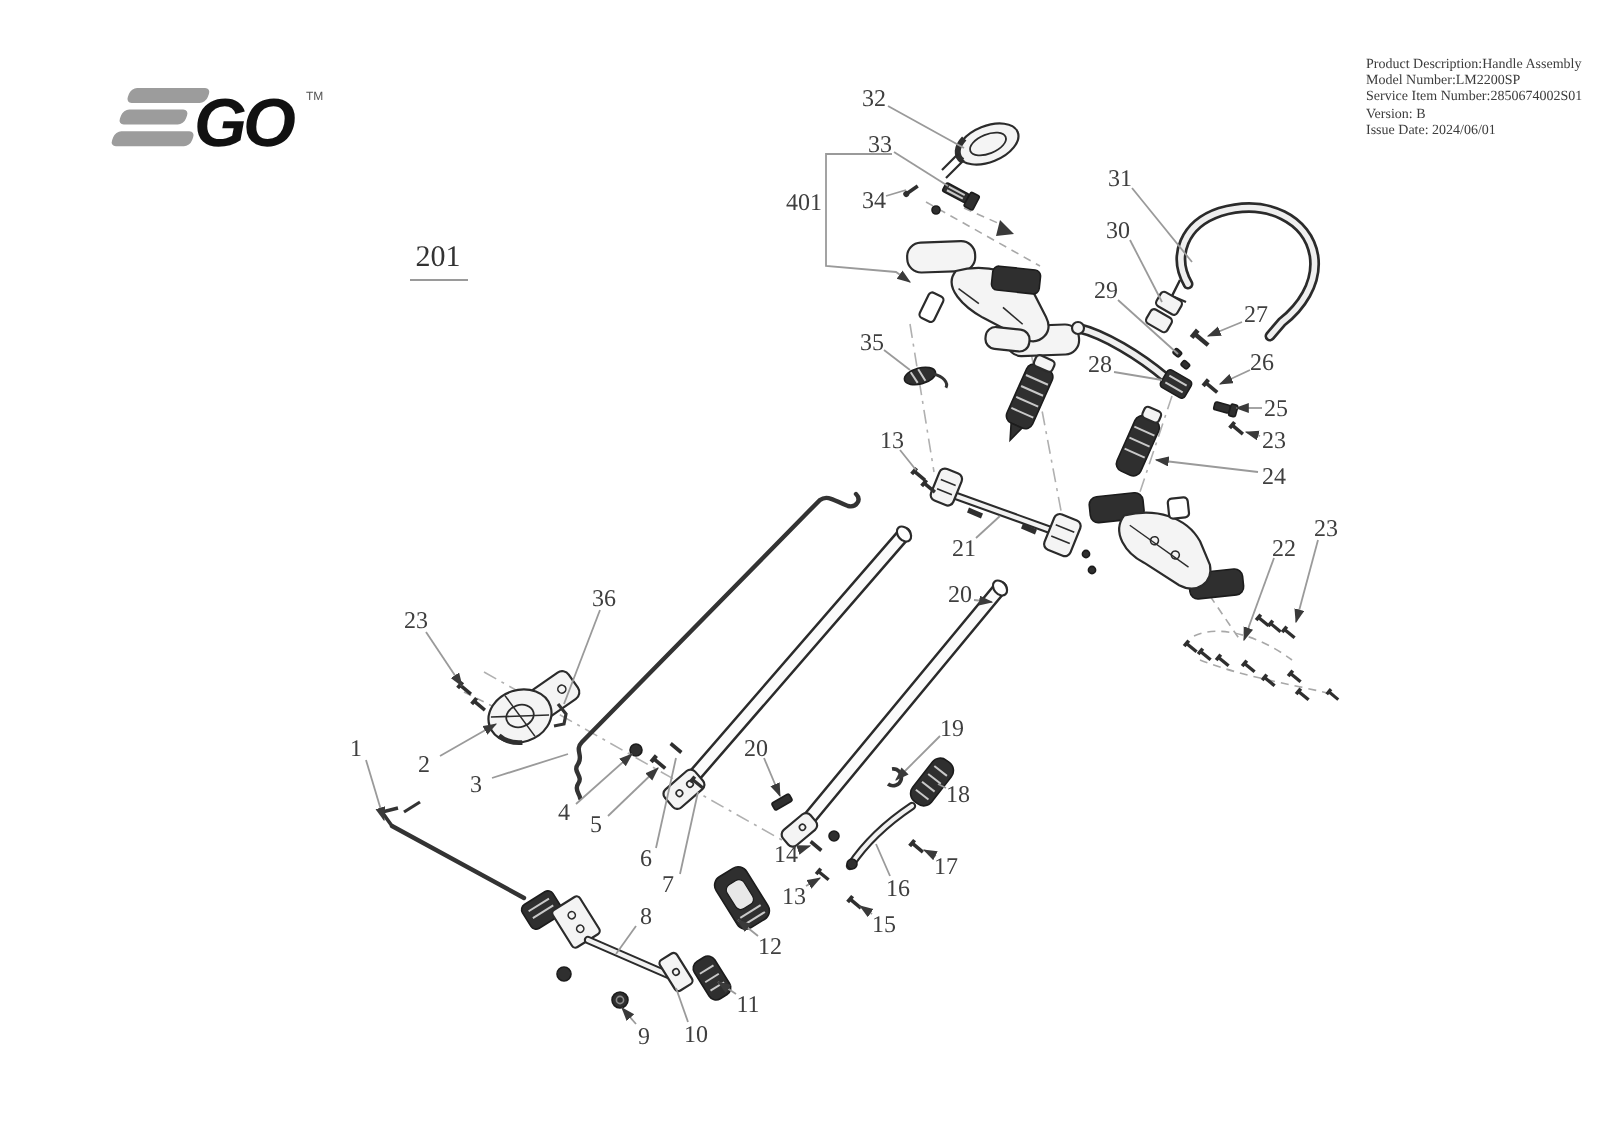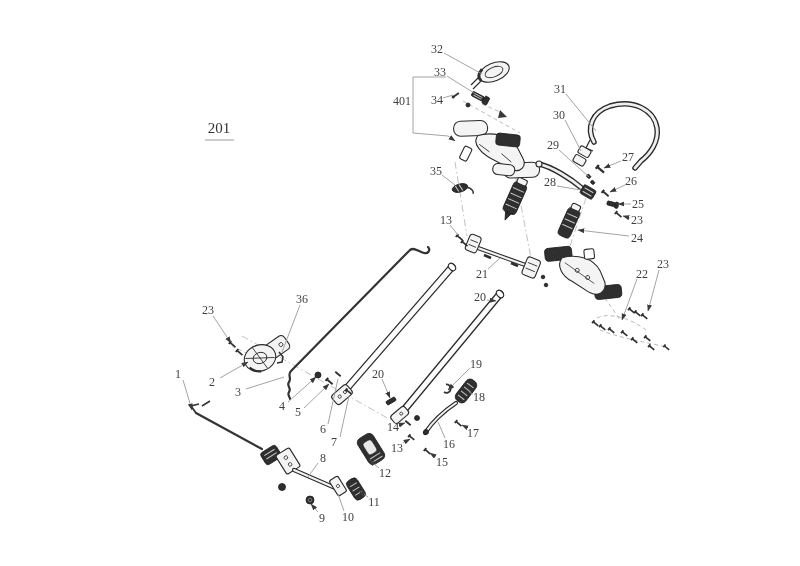--- a/index.html
+++ b/index.html
@@ -34,21 +34,39 @@
     text-anchor:middle;}
   .logo-go{font-family:"Liberation Sans",sans-serif;font-weight:bold;
     font-style:italic;font-size:34px;fill:#111;letter-spacing:-2px;}
   .logo-tm{font-family:"Liberation Sans",sans-serif;font-size:6px;fill:#555;}
 </style>
 </head>
 <body>
 
 <div id="stage">
 
-
+  <div id="logo">
+    <svg width="120" height="42" viewBox="0 0 120 42">
+      <g transform="skewX(-20) translate(14,0)">
+        <rect x="8" y="4" width="40" height="7.5" rx="3" fill="#9c9c9c"></rect>
+        <rect x="8" y="14.8" width="33" height="7.5" rx="3" fill="#9c9c9c"></rect>
+        <rect x="8" y="25.6" width="40" height="7.5" rx="3" fill="#9c9c9c"></rect>
+      </g>
+      <text class="logo-go" x="52" y="33">GO</text>
+      <text class="logo-tm" x="108" y="10">TM</text>
+    </svg>
+  </div>
+
+  <div id="title-block">
+    <div>Product Description:Handle Assembly</div>
+    <div>Model Number:LM2200SP</div>
+    <div>Service Item Number:2850674002S01</div>
+    <div>Version: B</div>
+    <div>Issue Date: 2024/06/01</div>
+  </div>
 
   <svg id="diagram-svg" width="800" height="566" viewBox="0 0 800 566">
     <defs>
       <marker id="arrowhead" markerWidth="7" markerHeight="6" refX="6.4" refY="2.5" orient="auto" markerUnits="userSpaceOnUse">
         <path d="M0,0 L7,2.5 L0,5 Z" fill="#3a3a3a"></path>
       </marker>
       <g id="screw">
         <line x1="-4.5" y1="0" x2="4" y2="0" stroke="#2f2f2f" stroke-width="2.2"></line>
         <line x1="-4.8" y1="-2.4" x2="-4.8" y2="2.4" stroke="#2f2f2f" stroke-width="2.4"></line>
       </g>

